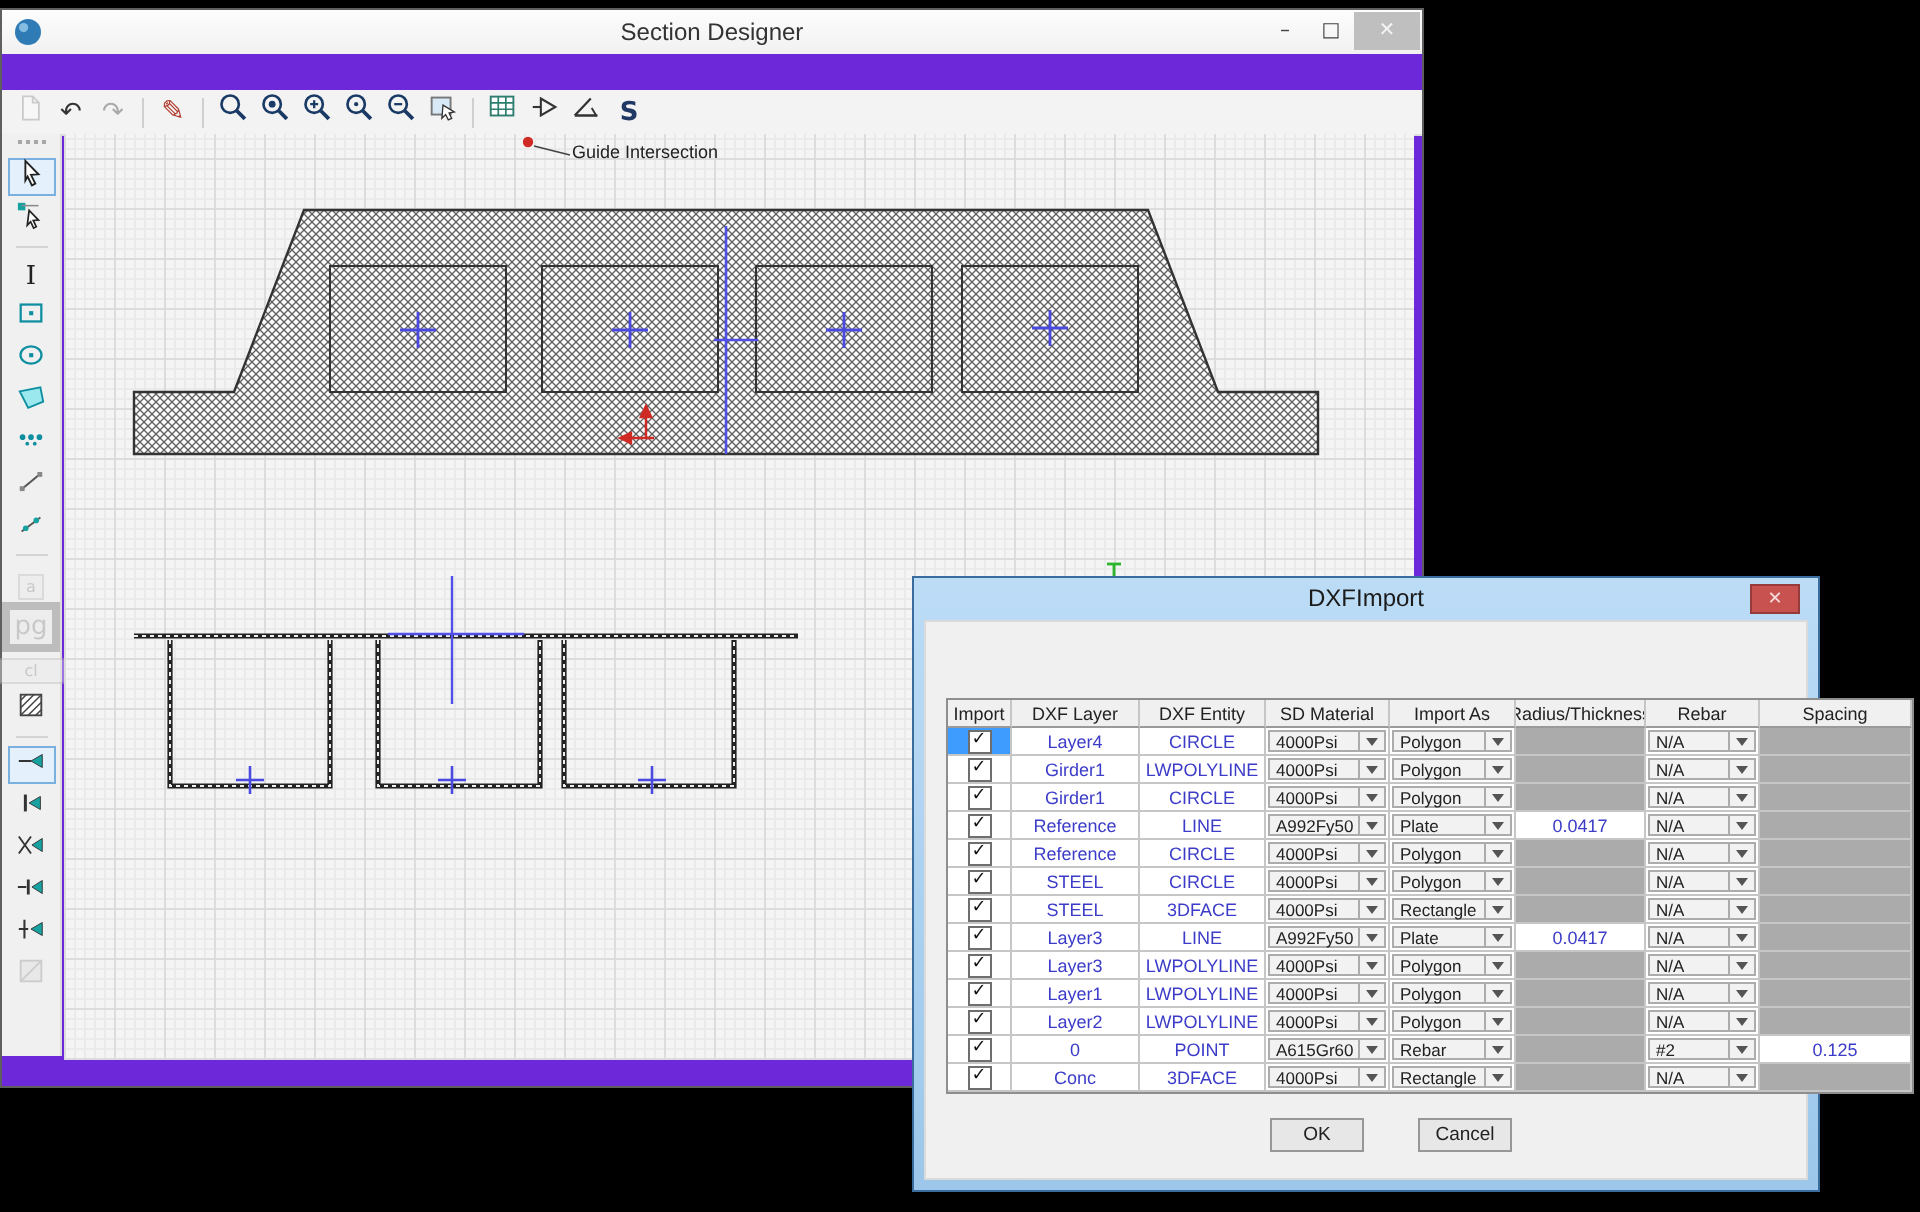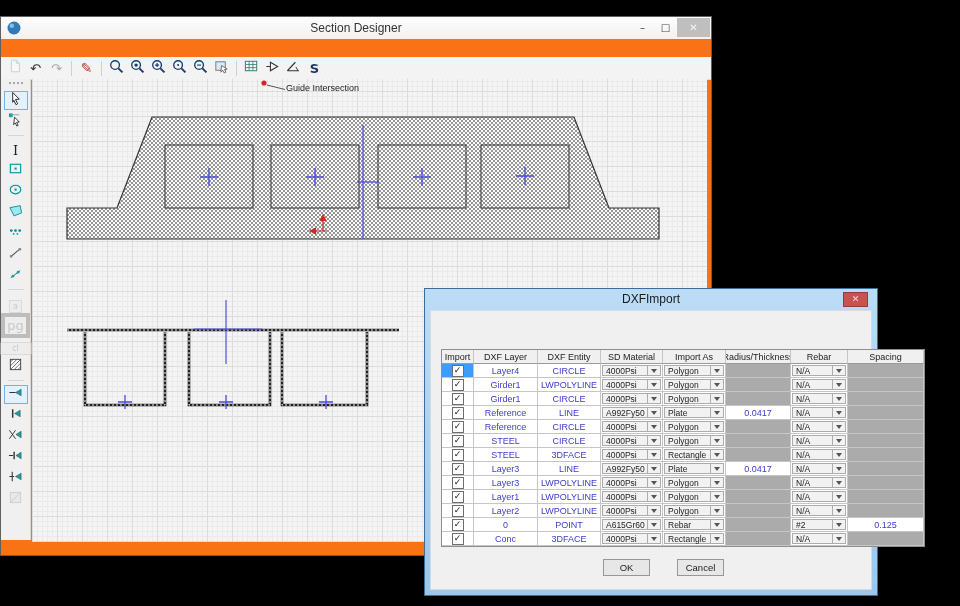--- a/index.html
+++ b/index.html
@@ -1,21 +1,21 @@
 <!DOCTYPE html>
 <html><head>
 <meta charset="utf-8">
 <style>
   html,body{margin:0;padding:0}
   body{width:960px;height:606px;overflow:hidden;background:#000;position:relative;
        font-family:"Liberation Sans",sans-serif;-webkit-font-smoothing:antialiased}
   .gly{font-family:"DejaVu Sans",sans-serif;line-height:1}
 
   
-  .mainwin{position:absolute;left:0;top:16px;width:712px;height:540px;background:#f97316;
+  .mainwin{position:absolute;left:0;top:4px;width:712px;height:540px;background:#6d28d9;
            border:1px solid #5f5f5f;box-sizing:border-box}
   .titlebar{position:absolute;left:0;top:0;right:0;height:22px;background:linear-gradient(#fdfdfd,#f1f1f1)}
   .appicon{position:absolute;left:5px;top:3px;width:16px;height:16px}
   .wtitle{position:absolute;left:0;right:0;top:0;height:22px;line-height:22px;text-align:center;
           font-size:12px;color:#333}
   .winbtns{position:absolute;right:1px;top:1px;height:19px;display:flex}
   .wbtn{width:23px;height:19px;display:flex;align-items:center;justify-content:center;
         font-size:10px;color:#444}
   .wbtn.close{width:33px;background:#bfbfbf;color:#f4f4f4}
   .menubar{position:absolute;left:0;top:22px;right:0;height:18px;display:flex;align-items:center;
@@ -44,21 +44,21 @@
       repeating-linear-gradient(90deg,#dcdcdc 0 1px,transparent 1px 25px),
       repeating-linear-gradient(0deg,#eaeaea 0 1px,transparent 1px 5px),
       repeating-linear-gradient(90deg,#eaeaea 0 1px,transparent 1px 5px)}
   .canvas svg{position:absolute;left:0;top:0}
   .guide-label{position:absolute;left:254px;top:4px;font-size:9px;color:#222;white-space:nowrap}
   .statusbar{position:absolute;left:0;right:0;bottom:0;height:15px;background:#f0f0f0;
              border-top:1px solid #d8d8d8;font-size:10px;color:#333;display:flex;align-items:center;
              padding-left:36px;box-sizing:border-box}
 
   
-  .dialog{position:absolute;left:424px;top:288px;width:454px;height:308px;box-sizing:border-box;
+  .dialog{position:absolute;left:456px;top:288px;width:454px;height:308px;box-sizing:border-box;
           background:linear-gradient(#bcdcf6,#9cc7ea);border:1px solid #3a6d9e}
   .dtitle{position:absolute;left:0;top:0;right:0;height:21px;line-height:21px;text-align:center;
           font-size:12px;color:#1b1b1b}
   .dclose{position:absolute;right:9px;top:3px;width:25px;height:15px;background:#c85250;
           border:1px solid #953b3b;box-sizing:border-box;color:#f3dcdc;font-size:9px;line-height:13px;
           text-align:center}
   .dbody{position:absolute;left:5px;top:21px;right:5px;bottom:5px;background:#f0f0f0;
          border:1px solid #dadada;box-sizing:border-box}
   .dxftable{position:absolute;left:10px;top:38px;width:482px;border:1px solid #8e8e8e;background:#0369a1}
   .thead,.trow{display:grid}

